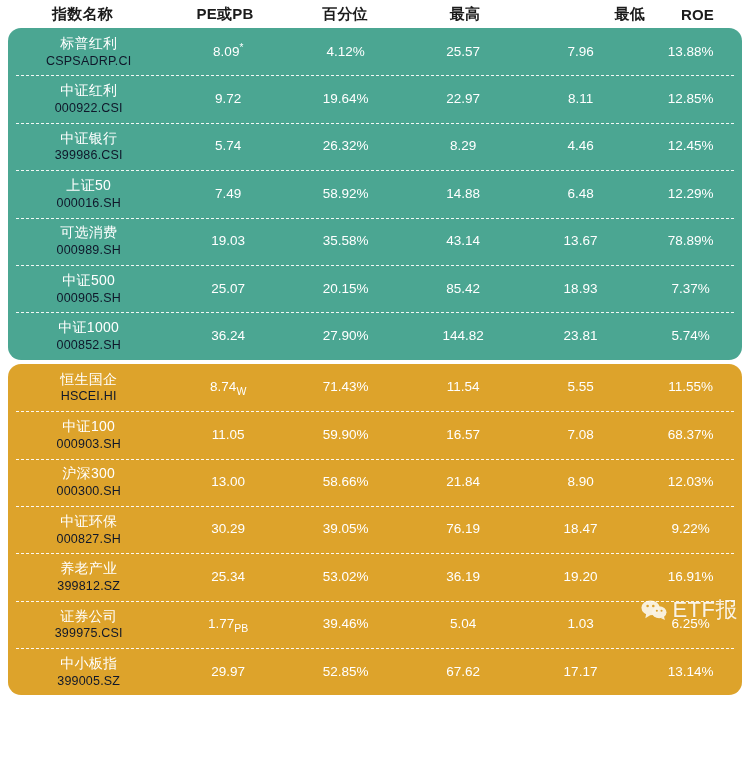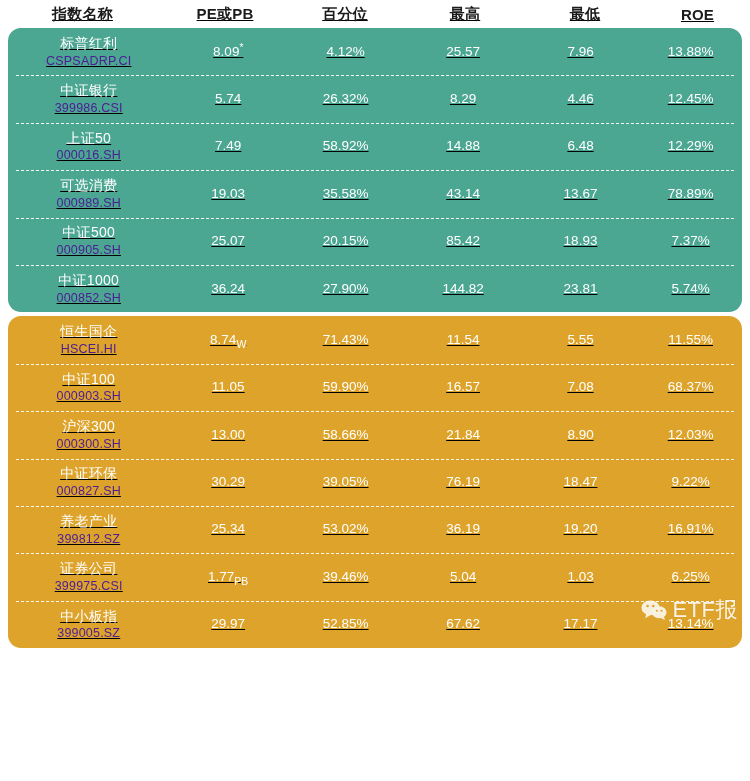--- a/index.html
+++ b/index.html
@@ -8,21 +8,20 @@
     height: 781px;
     background: #ffffff;
     font-family: "Liberation Sans", "DejaVu Sans", sans-serif;
     overflow: hidden;
   }
   .page {
     position: relative;
     width: 750px;
     height: 639px;
     background: #ffffff;
-    text-decoration: underline;
   }
 
   
   .table-header {
     display: flex;
     width: 750px;
     height: 28px;
     align-items: center;
     background: #ffffff;
   }
@@ -31,21 +30,21 @@
     font-weight: bold;
     color: #1b1b1b;
     text-align: center;
     letter-spacing: .2px;
     white-space: nowrap;
   }
   .col-name  { width: 165px; }
   .col-pe    { width: 120px; }
   .col-pct   { width: 120px; }
   .col-high  { width: 120px; text-align: center; }
-  .col-low   { width: 120px; }
+  .col-low   { width: 120px; text-align: right; }
   .col-roe   { width: 105px; }
 
   
   .group {
     margin: 0 8px;
     border-radius: 13px;
     overflow: hidden;
   }
   .group.teal   { background: #4ba692; }
   .group.orange { background: #dda32b; margin-top: 4px; }
@@ -78,21 +77,21 @@
     flex-direction: column;
     align-items: center;
   }
   .cell .idx-name {
     font-size: 14px;
     color: #ffffff;
     letter-spacing: .3px;
   }
   .cell .idx-code {
     font-size: 12.5px;
-    color: #4c1d95;
+    color: #0f172a;
     letter-spacing: .2px;
   }
   .cell.pe   { width: 120px; }
   .cell.pct  { width: 120px; }
   .cell.high { width: 120px; }
   .cell.low  { width: 120px; }
   .cell.roe  { width: 105px; }
 
   .sup {
     font-size: 10px;
@@ -149,20 +148,31 @@
         <div class="row">
           <div class="cell name">
             <span class="idx-name">标普红利</span>
             <span class="idx-code">CSPSADRP.CI</span>
           </div>
           <div class="cell pe"><span>8.09</span><span class="sup">*</span></div>
           <div class="cell pct">4.12%</div>
           <div class="cell high">25.57</div>
           <div class="cell low">7.96</div>
           <div class="cell roe">13.88%</div>
+        </div>
+        <div class="row">
+          <div class="cell name">
+            <span class="idx-name">中证红利</span>
+            <span class="idx-code">000922.CSI</span>
+          </div>
+          <div class="cell pe"><span>9.72</span></div>
+          <div class="cell pct">19.64%</div>
+          <div class="cell high">22.97</div>
+          <div class="cell low">8.11</div>
+          <div class="cell roe">12.85%</div>
         </div>
         <div class="row">
           <div class="cell name">
             <span class="idx-name">中证银行</span>
             <span class="idx-code">399986.CSI</span>
           </div>
           <div class="cell pe"><span>5.74</span></div>
           <div class="cell pct">26.32%</div>
           <div class="cell high">8.29</div>
           <div class="cell low">4.46</div>

